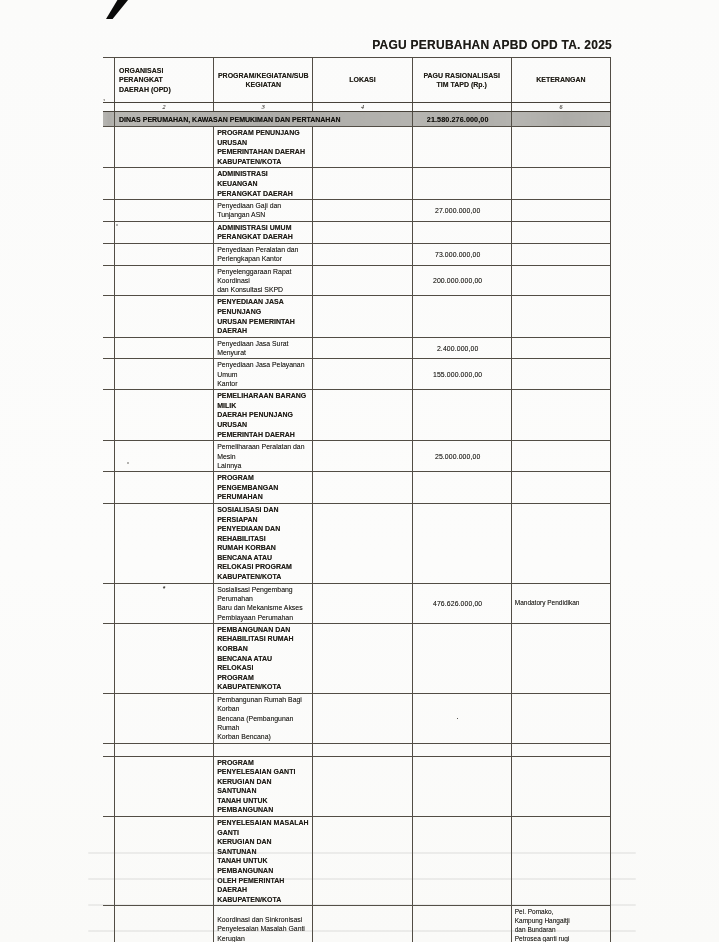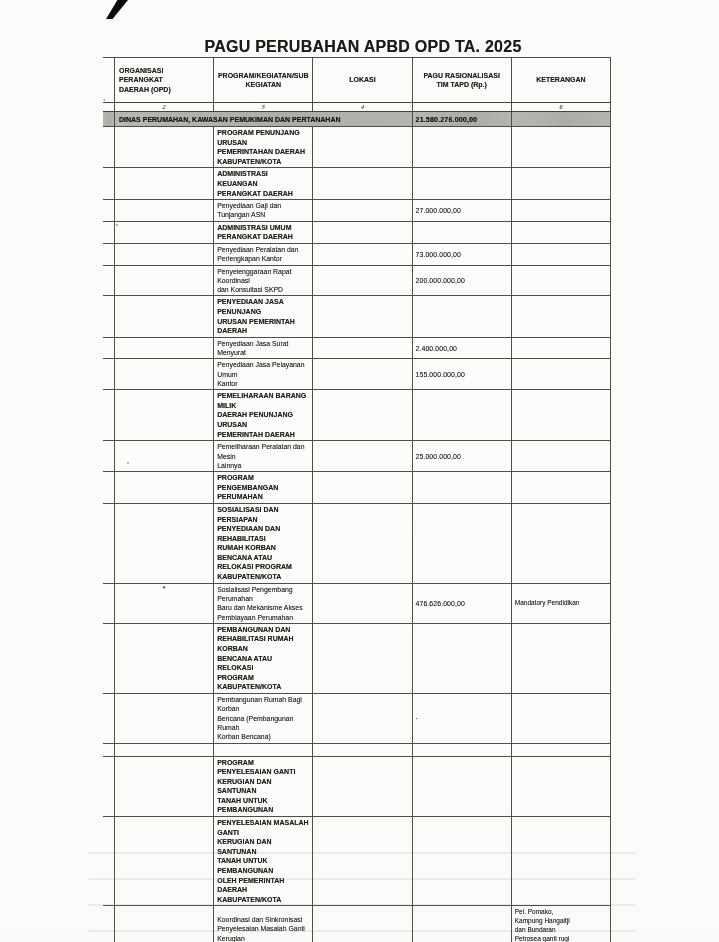--- a/index.html
+++ b/index.html
@@ -2,42 +2,42 @@
 <html><head>
 <meta charset="utf-8">
 <style>
   html,body { margin:0; padding:0; background:#ffffff; }
   .sheet {
     position:relative; width:719px; height:942px; overflow:hidden;
     background:linear-gradient(180deg,#fbfbfa 0%, #fcfcfb 60%, #fafaf8 100%);
     font-family:"Liberation Sans", sans-serif; color:#2a2823;
   }
   .title {
-    position:absolute; top:38px; left:114px; width:498px; text-align:center;
-    font-size:16px; font-weight:bold; letter-spacing:.25px; color:#1d1b16;
+    position:absolute; top:38px; left:114px; width:498px; text-align:right;
+    font-size:12px; font-weight:bold; letter-spacing:.25px; color:#1d1b16;
     text-shadow:0 0 .4px rgba(0,0,0,.55);
   }
   table.budget {
     position:absolute; top:57px; left:103px; width:508px;
     border-collapse:collapse; table-layout:fixed;
     text-shadow:0 0 .35px rgba(0,0,0,.45);
   }
   td,th { border:1px solid #524d45; padding:1px 3px; vertical-align:top; overflow:hidden; }
   th { height:42px; vertical-align:middle; text-align:center; font-size:7px; line-height:9.5px;
        font-weight:bold; white-space:pre-line; color:#232019; border-bottom:1.5px solid #47423a; }
   th.h-opd { text-align:left; padding-left:4px; }
   .c-sliver { border-left:none !important; width:11px; padding:0; }
   th.c-sliver { vertical-align:bottom; text-align:left; font-size:8px; font-weight:normal; color:#6a655c; }
   td.c-num { height:8px; padding:0; text-align:center; font-size:6px; line-height:8px;
              font-family:"Liberation Serif", serif; font-style:italic; color:#4a463f;
              border-bottom:1.5px solid #47423a; }
   .c-opd  { width:63px; text-align:center; font-size:7px; }
   .c-prog { width:145px; font-size:6.9px; line-height:9.3px; white-space:pre-line; }
   .c-lok  { width:90px; }
-  .c-pagu { width:115px; text-align:left; padding-right:11px; vertical-align:middle;
+  .c-pagu { width:115px; text-align:center; padding-right:11px; vertical-align:middle;
             font-size:6.9px; letter-spacing:.1px; }
   .c-ket  { width:84px; font-size:6.5px; line-height:8.8px; white-space:pre-line;
             vertical-align:middle; padding-left:3px; }
   .r-bold .c-prog { font-weight:bold; font-size:7px; line-height:9.6px; color:#201d17; }
   .r-blank td { height:10px; }
   .r-section td {
     background:linear-gradient(90deg,#b7b6b2,#adaca8 55%,#b4b3af);
     background-blend-mode:multiply; font-weight:bold; color:#14120e;
   }
   .r-section .c-section { font-size:7px; line-height:11px; height:12px; vertical-align:middle;

